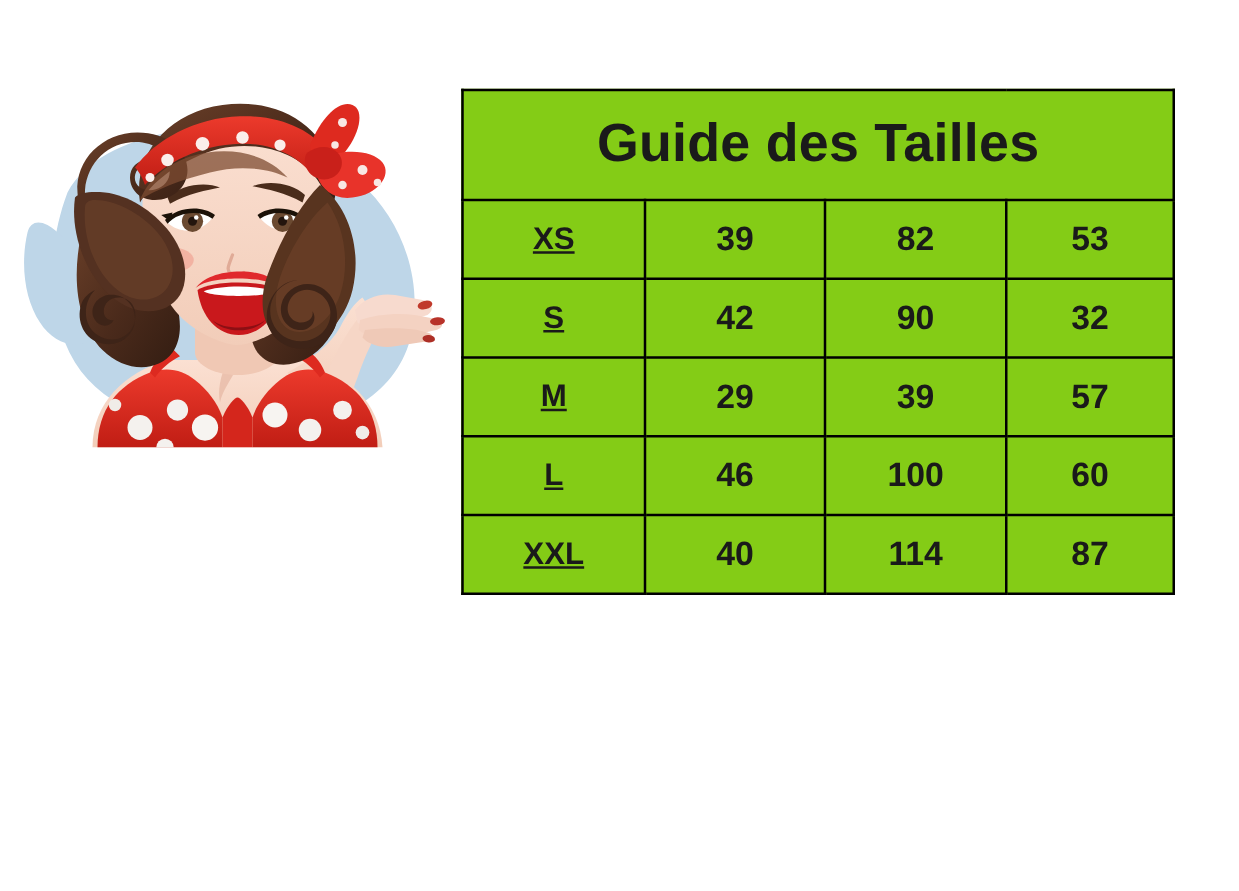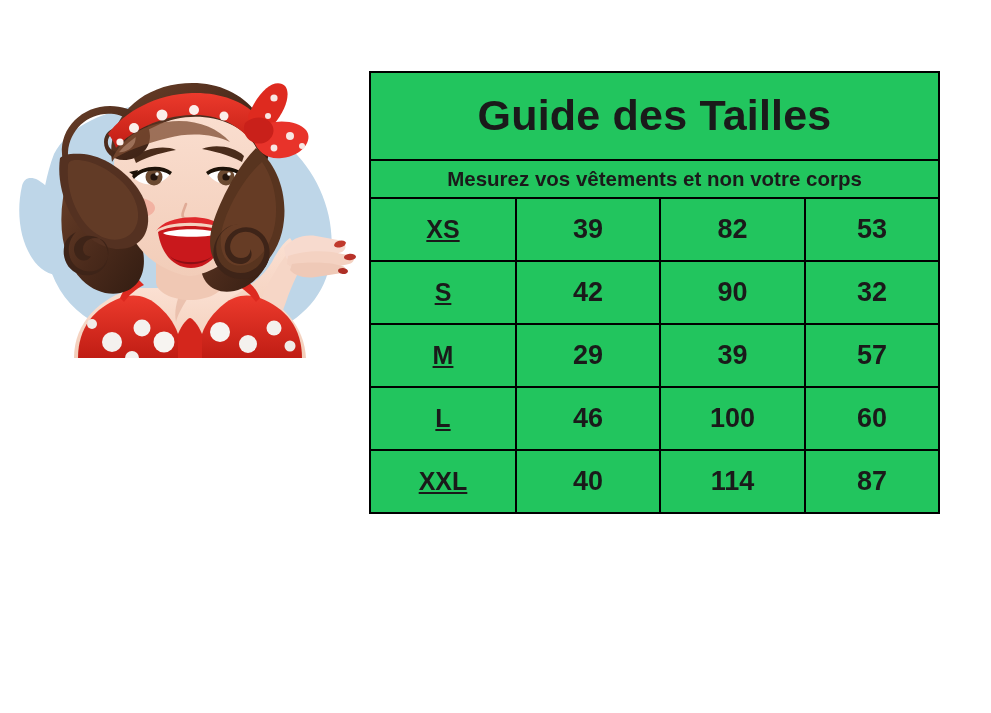--- a/index.html
+++ b/index.html
@@ -27,21 +27,21 @@
   #illustration svg { display: block; width: 100%; height: 100%; }
 
   
   #size-table {
     position: absolute;
     left: 369px;
     top: 71px;
     width: 569px;
     border-collapse: collapse;
     table-layout: fixed;
-    background: #22c55e;
+    background: #84cc16;
   }
   #size-table td {
     border: 2px solid #000000;
     padding: 0;
     text-align: center;
     vertical-align: middle;
     color: #1a1a1a;
   }
 
   .title-cell {
@@ -302,23 +302,20 @@
   <colgroup>
     <col class="col-size">
       <col class="col-sh">
       <col class="col-ch">
       <col class="col-len">
   </colgroup>
   <tbody>
     <tr>
       <td class="title-cell" colspan="4">Guide des Tailles</td>
     </tr>
-    <tr>
-      <td class="subtitle-cell" colspan="4">Mesurez vos vêtements et non votre corps</td>
-    </tr>
 
     <tr>
       <td class="size-cell">XS</td>
       <td class="num-cell">39</td>
       <td class="num-cell">82</td>
       <td class="num-cell">53</td>
     </tr>
     <tr>
       <td class="size-cell">S</td>
       <td class="num-cell">42</td>

